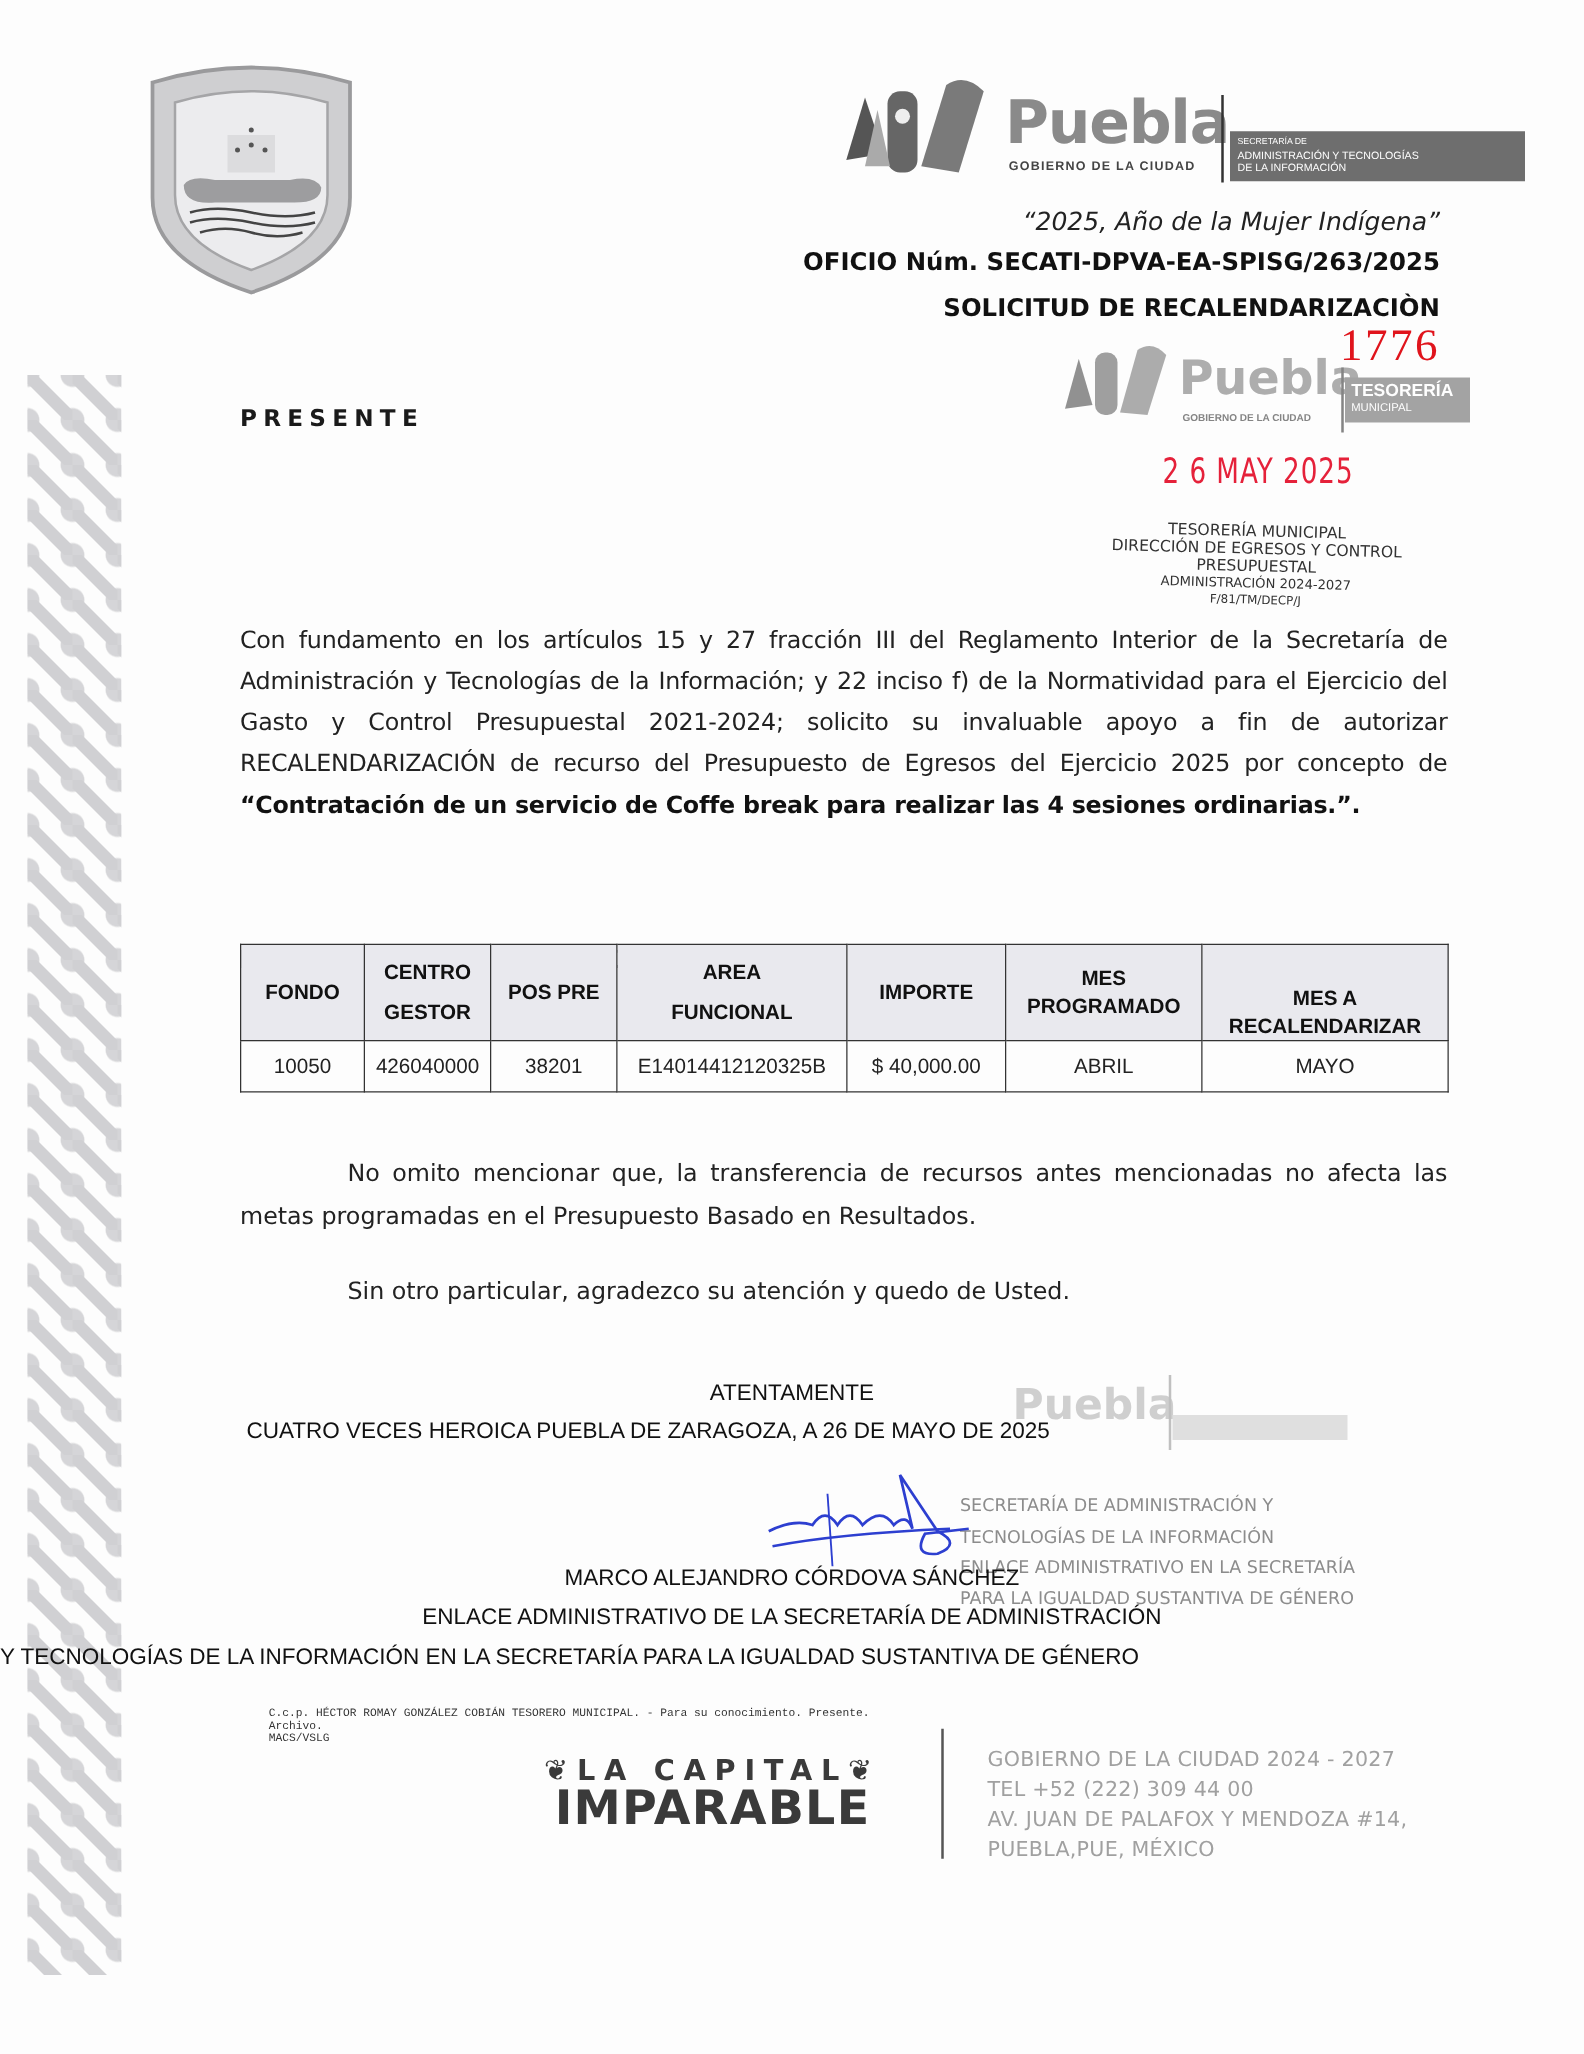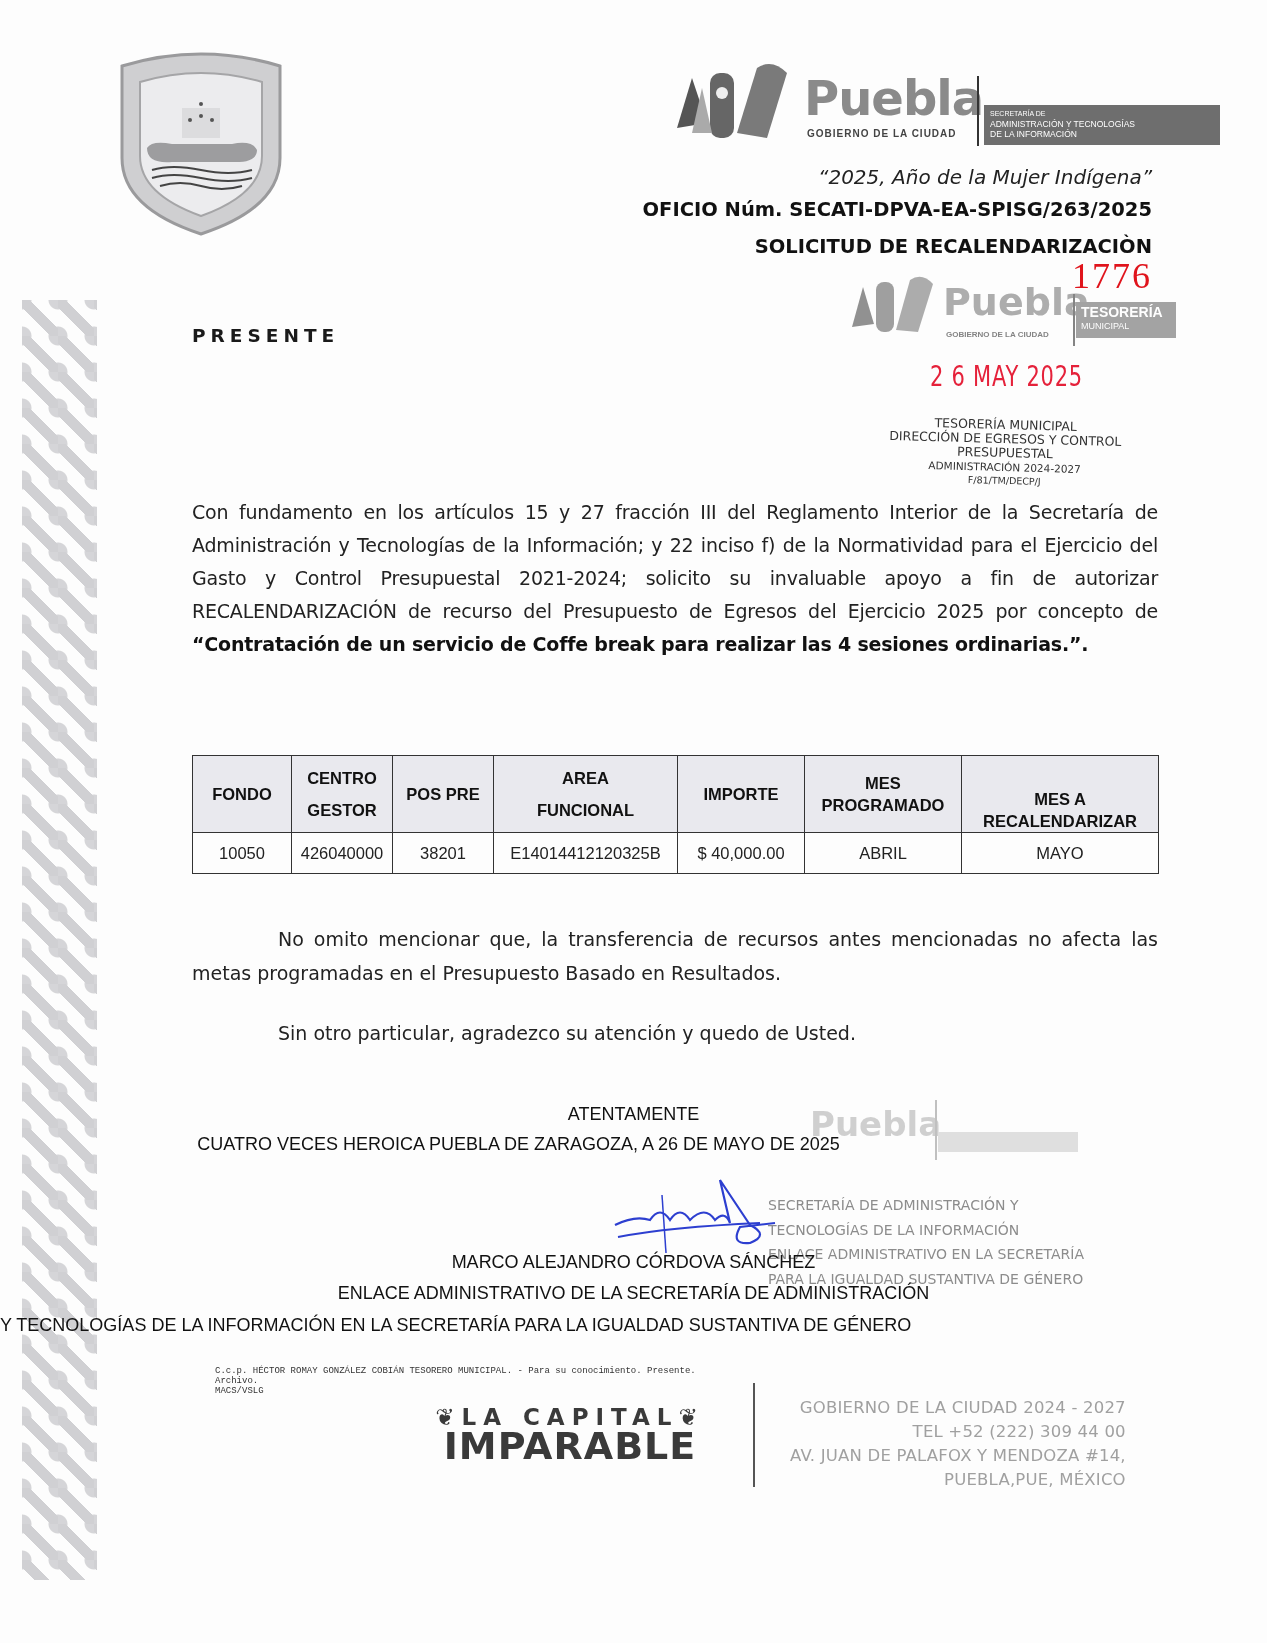--- a/index.html
+++ b/index.html
@@ -74,21 +74,21 @@
   .seal-text { left:768px; top:1193px; font-family:"DejaVu Sans", sans-serif; font-size:14px; color:#8c8c8c; line-height:24.5px; }
   .sig-name { left:0; width:1267px; top:1252px; text-align:center; font-family:"Liberation Sans", sans-serif; font-size:18px; color:#111; }
   .sig-pos1 { left:0; width:1267px; top:1283px; text-align:center; font-family:"Liberation Sans", sans-serif; font-size:18px; color:#111; }
   .sig-pos2 { left:0; width:1267px; top:1315px; text-align:left; font-family:"Liberation Sans", sans-serif; font-size:18px; color:#111; }
   .ccp { left:195px; top:1366px; font-family:Liberation Mono, monospace; font-size:9px; color:#333; line-height:10px;margin-left:20px; }
   
   .footer-slogan { left:420px; top:1404px; width:300px; text-align:center; }
   .slogan-top { font-family:"DejaVu Sans", sans-serif; font-weight:bold; font-size:23px; letter-spacing:7px; color:#3a3a3a; }
   .slogan-bottom { font-family:"DejaVu Sans", sans-serif; font-weight:bold; font-size:38px; color:#3a3a3a; margin-top:-6px; letter-spacing:1px; }
   .footer-bar { left:753px; top:1383px; width:2px; height:104px; background:#555; }
-  .footer-contact { left:790px; top:1396px; font-family:"DejaVu Sans", sans-serif; font-size:16.5px; color:#a0a0a0; line-height:24px; letter-spacing:.2px;text-align:right; }
+  .footer-contact { left:790px; top:1396px; font-family:"DejaVu Sans", sans-serif; font-size:16.5px; color:#a0a0a0; line-height:24px; letter-spacing:.2px; }
 </style>
 </head>
 <body>
 
 <div class="abs border-strip"></div>
 
 <svg class="abs seal" viewBox="0 0 178 188">
   <path d="M10 18 Q89 -6 168 18 L168 110 Q168 160 89 186 Q10 160 10 110 Z" fill="#cfcfd1" stroke="#9a9a9c" stroke-width="3"></path>
   <path d="M28 34 Q89 16 150 34 L150 108 Q150 146 89 168 Q28 146 28 108 Z" fill="#ececee" stroke="#a5a5a7" stroke-width="2"></path>
   <rect x="70" y="60" width="38" height="30" fill="#dcdcde"></rect>

